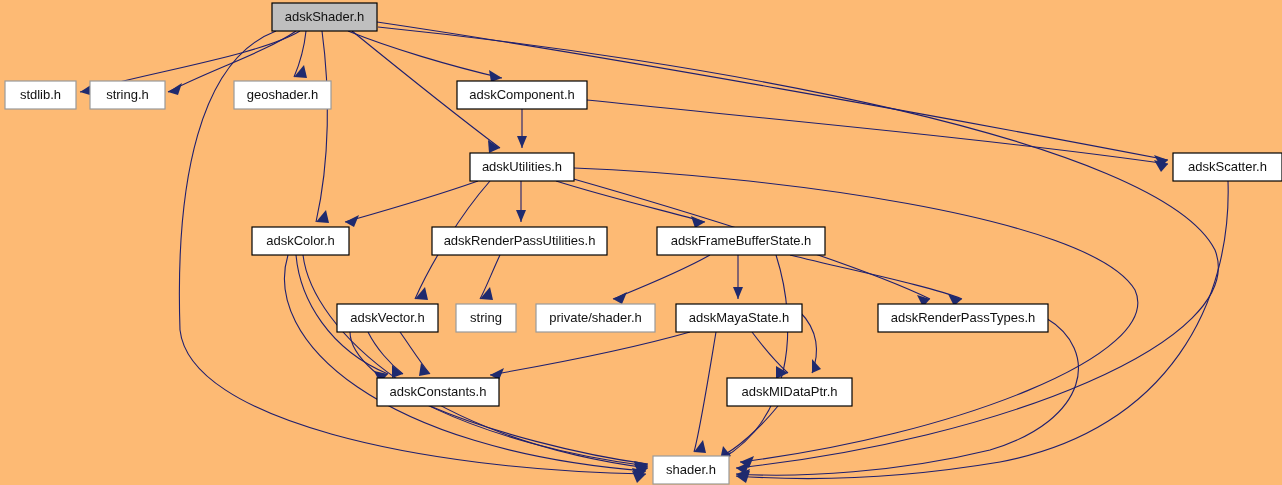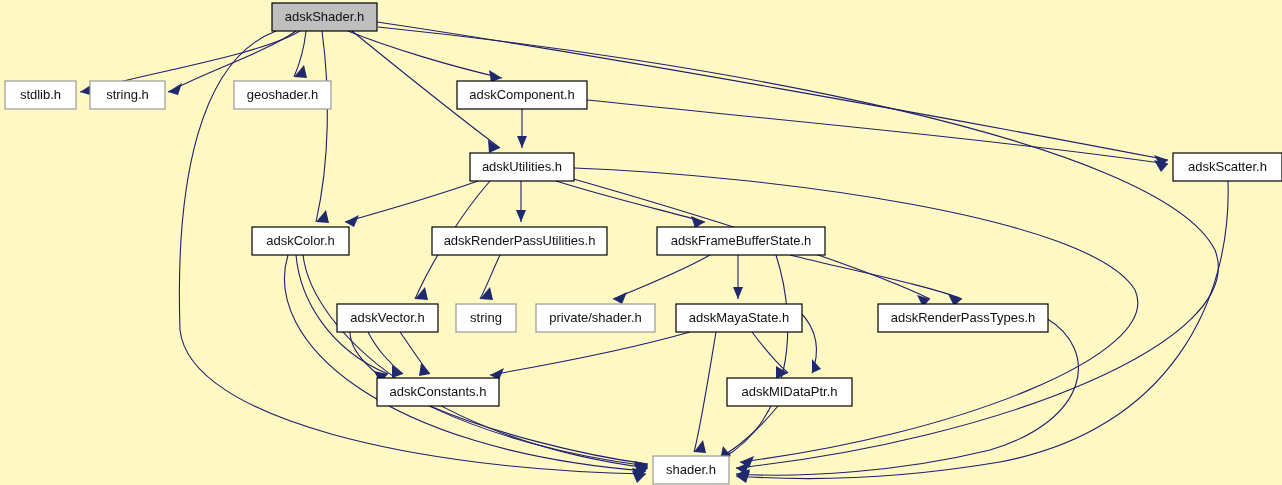--- a/index.html
+++ b/index.html
@@ -4,21 +4,21 @@
 <style>
   html, body {
     margin: 0;
     padding: 0;
     background: #ffffff;
   }
   #graph-root {
     position: relative;
     width: 1282px;
     height: 485px;
-    background: #fef9c3;
+    background: #fdba74;
     font-family: "Liberation Sans", sans-serif;
     overflow: hidden;
   }
   svg#graph-svg {
     position: absolute;
     left: 0;
     top: 0;
     width: 1282px;
     height: 485px;
     display: block;

